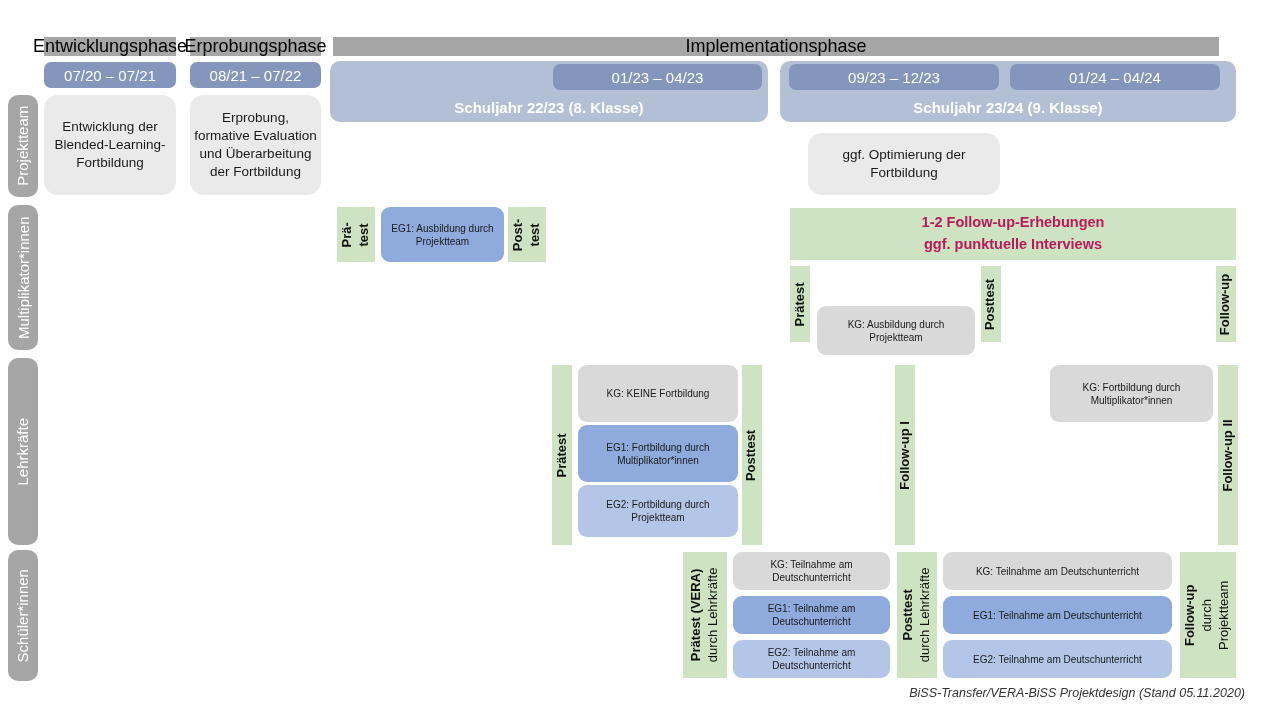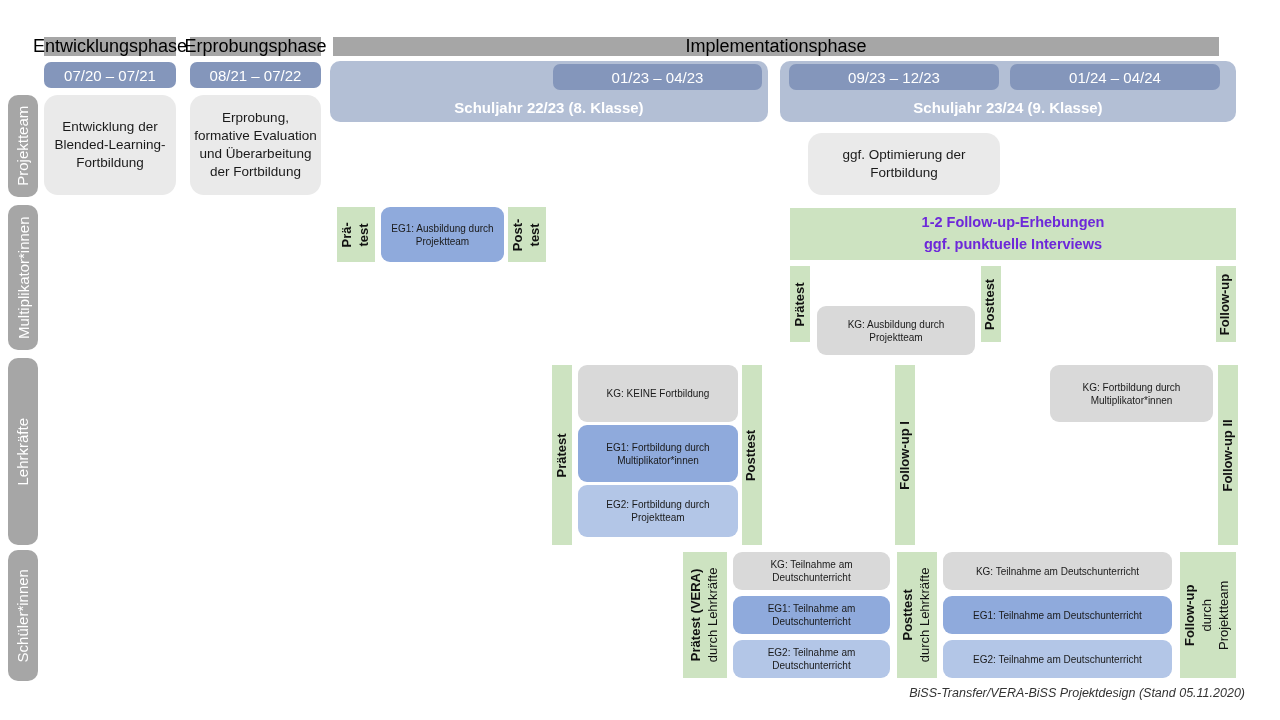--- a/index.html
+++ b/index.html
@@ -16,21 +16,21 @@
         font-size:10px;line-height:1.3;padding:10px;box-sizing:border-box;}
   .eg1{background:#8FAADC;}
   .eg2{background:#B3C6E7;}
   .kg{background:#D9D9D9;}
   .vbar{background:#CDE3C1;display:flex;align-items:center;justify-content:center;}
   .rot{transform:rotate(-90deg);text-align:center;font-size:13px;color:#111;white-space:nowrap;line-height:1.3;}
   .rot span{display:block;line-height:1.3;}
   .b{font-weight:bold;}
   .prewrap{white-space:pre-line;}
   .gwide{background:#CDE3C1;display:flex;flex-direction:column;align-items:center;justify-content:center;
-         font-weight:bold;font-size:14.5px;color:#6d28d9;line-height:1.5;}
+         font-weight:bold;font-size:14.5px;color:#be185d;line-height:1.5;}
   .sidebar-bar{background:#A6A6A6;border-radius:10px;display:flex;align-items:center;justify-content:center;}
   .sidebar-bar .rot{color:#fff;font-size:15px;font-weight:normal;}
   .footer{font-style:italic;font-size:12.5px;color:#333;text-align:right;}
 </style>
 </head>
 <body>
 
 <div class="canvas">
 
   <div class="abs sidebar-bar" style="left:8px;top:95px;width:30px;height:102px;">

